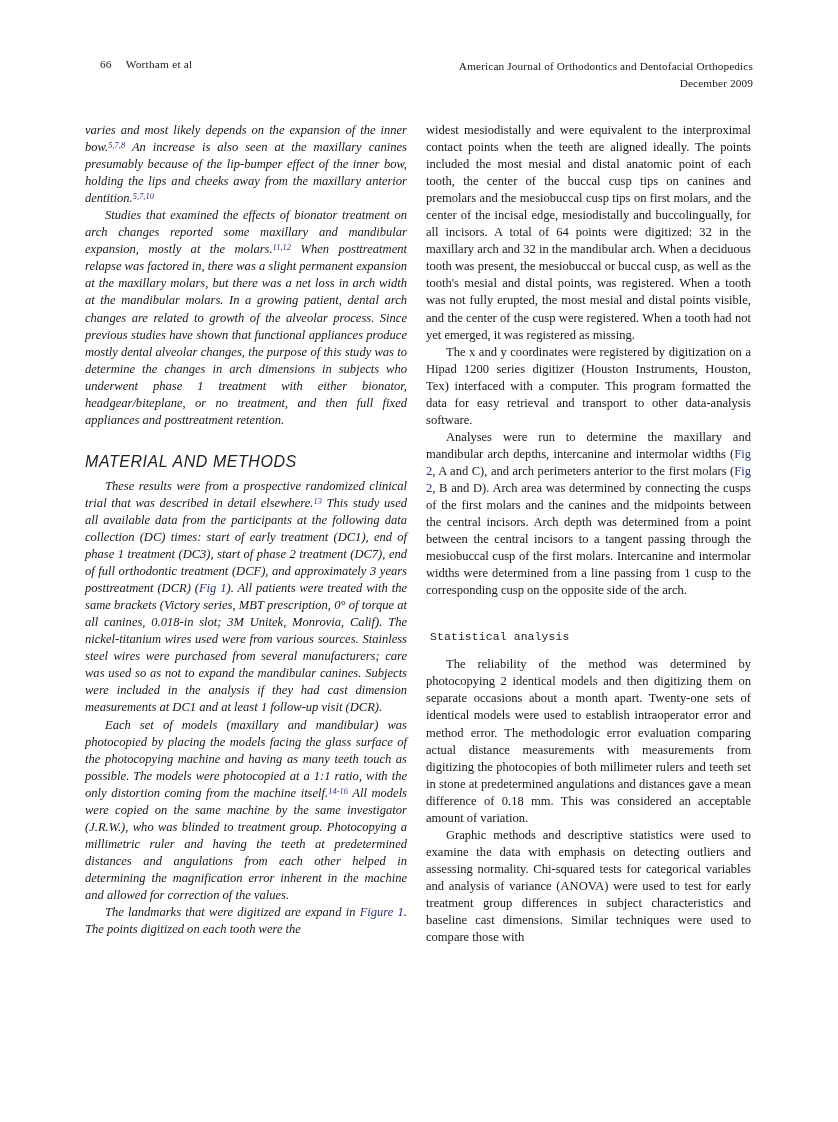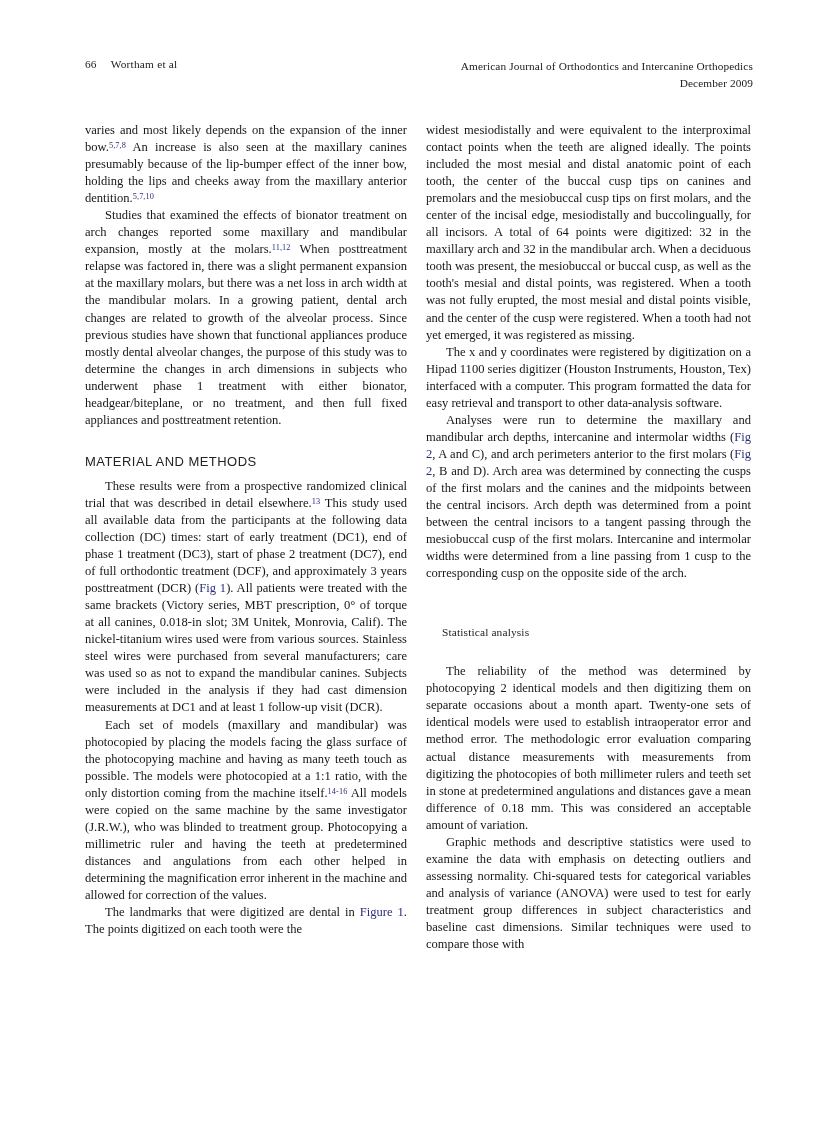--- a/index.html
+++ b/index.html
@@ -25,21 +25,21 @@
   
   .runhead {
     position: absolute;
     left: 85px;
     top: 58px;
     width: 668px;
     height: 42px;
   }
   .runhead-left {
     position: absolute;
-    left: 0;
+    left: 15px;
     top: 0;
     font-family: "Liberation Serif", "DejaVu Serif", serif;
     font-size: 11.3px;
     letter-spacing: 0.02em;
     white-space: nowrap;
     color: #1b1b1b;
   }
   .runhead-left .folio {
     margin-right: 14px;
   }
@@ -61,48 +61,48 @@
     top: 122px;
     width: 322px;
     font-size: 12.55px;
     line-height: 17.05px;
     text-align: justify;
     text-justify: inter-word;
     color: #161616;
     -webkit-hyphens: none;
     hyphens: none;
   }
-  .col-left  { left: 85px; }
+  .col-left  { left: 85px; font-style: italic; }
   .col-right { left: 426px; width: 325px; }
 
   p.para {
     margin: 0;
     text-indent: 20px;
     text-align: justify;
   }
   p.para.noindent { text-indent: 0; }
 
   
   h2.sect {
     font-family: "Liberation Sans", "DejaVu Sans", sans-serif;
-    font-size: 13px;
+    font-size: 16px;
     font-weight: 400;
     letter-spacing: 0.035em;
     color: #232323;
     margin: 0;
     padding: 0;
     line-height: 16px;
   }
   h3.subsect {
-    font-family: Liberation Serif, serif;
+    font-family: Liberation Mono, monospace;
     font-size: 11.4px;
     font-weight: 400;
     letter-spacing: 0.012em;
     color: #232323;
-    margin: 16px;
+    margin: 4px;
     padding: 0;
     line-height: 16px;
   }
 
   .sp-before-head { height: 25px; }
   .sp-after-head  { height: 8px; }
   .sp-before-sub  { height: 26px; }
   .sp-after-sub   { height: 7px; }
 
   sup.ref {
@@ -120,48 +120,48 @@
 </head>
 <body>
 
 <div class="page">
 
   <div class="runhead">
     <div class="runhead-left">
       <span class="folio">66</span><span>Wortham et al</span>
     </div>
     <div class="runhead-right">
-      <div>American Journal of Orthodontics and Intercanine Orthopedics</div>
+      <div>American Journal of Orthodontics and Dentofacial Orthopedics</div>
       <div>December 2009</div>
     </div>
   </div>
 
   <div class="col col-left">
 
     <p class="para noindent"><span>varies and most likely depends on the expansion of the inner bow.</span><sup class="ref">5,7,8</sup><span> An increase is also seen at the maxillary canines presumably because of the lip-bumper effect of the inner bow, holding the lips and cheeks away from the maxillary anterior dentition.</span><sup class="ref">5,7,10</sup></p>
 
     <p class="para"><span>Studies that examined the effects of bionator treatment on arch changes reported some maxillary and mandibular expansion, mostly at the molars.</span><sup class="ref">11,12</sup><span> When posttreatment relapse was factored in, there was a slight permanent expansion at the maxillary molars, but there was a net loss in arch width at the mandibular molars. In a growing patient, dental arch changes are related to growth of the alveolar process. Since previous studies have shown that functional appliances produce mostly dental alveolar changes, the purpose of this study was to determine the changes in arch dimensions in subjects who underwent phase 1 treatment with either bionator, headgear/biteplane, or no treatment, and then full fixed appliances and posttreatment retention.</span></p>
 
     <div class="sp-before-head"></div>
     <h2 class="sect">MATERIAL AND METHODS</h2>
     <div class="sp-after-head"></div>
 
     <p class="para"><span>These results were from a prospective randomized clinical trial that was described in detail elsewhere.</span><sup class="ref">13</sup><span> This study used all available data from the participants at the following data collection (DC) times: start of early treatment (DC1), end of phase 1 treatment (DC3), start of phase 2 treatment (DC7), end of full orthodontic treatment (DCF), and approximately 3 years posttreatment (DCR) (</span><a class="figlink" href="#">Fig 1</a><span>). All patients were treated with the same brackets (Victory series, MBT prescription, 0° of torque at all canines, 0.018-in slot; 3M Unitek, Monrovia, Calif). The nickel-titanium wires used were from various sources. Stainless steel wires were purchased from several manufacturers; care was used so as not to expand the mandibular canines. Subjects were included in the analysis if they had cast dimension measurements at DC1 and at least 1 follow-up visit (DCR).</span></p>
 
     <p class="para"><span>Each set of models (maxillary and mandibular) was photocopied by placing the models facing the glass surface of the photocopying machine and having as many teeth touch as possible. The models were photocopied at a 1:1 ratio, with the only distortion coming from the machine itself.</span><sup class="ref">14-16</sup><span> All models were copied on the same machine by the same investigator (J.R.W.), who was blinded to treatment group. Photocopying a millimetric ruler and having the teeth at predetermined distances and angulations from each other helped in determining the magnification error inherent in the machine and allowed for correction of the values.</span></p>
 
-    <p class="para"><span>The landmarks that were digitized are dental in </span><a class="figlink" href="#">Figure 1</a><span>. The points digitized on each tooth were the</span></p>
+    <p class="para"><span>The landmarks that were digitized are expand in </span><a class="figlink" href="#">Figure 1</a><span>. The points digitized on each tooth were the</span></p>
 
   </div>
 
   <div class="col col-right">
 
     <p class="para noindent">widest mesiodistally and were equivalent to the interproximal contact points when the teeth are aligned ideally. The points included the most mesial and distal anatomic point of each tooth, the center of the buccal cusp tips on canines and premolars and the mesiobuccal cusp tips on first molars, and the center of the incisal edge, mesiodistally and buccolingually, for all incisors. A total of 64 points were digitized: 32 in the maxillary arch and 32 in the mandibular arch. When a deciduous tooth was present, the mesiobuccal or buccal cusp, as well as the tooth's mesial and distal points, was registered. When a tooth was not fully erupted, the most mesial and distal points visible, and the center of the cusp were registered. When a tooth had not yet emerged, it was registered as missing.</p>
 
-    <p class="para">The x and y coordinates were registered by digitization on a Hipad 1100 series digitizer (Houston Instruments, Houston, Tex) interfaced with a computer. This program formatted the data for easy retrieval and transport to other data-analysis software.</p>
+    <p class="para">The x and y coordinates were registered by digitization on a Hipad 1200 series digitizer (Houston Instruments, Houston, Tex) interfaced with a computer. This program formatted the data for easy retrieval and transport to other data-analysis software.</p>
 
     <p class="para"><span>Analyses were run to determine the maxillary and mandibular arch depths, intercanine and intermolar widths (</span><a class="figlink" href="#">Fig 2</a><span>, A and C), and arch perimeters anterior to the first molars (</span><a class="figlink" href="#">Fig 2</a><span>, B and D). Arch area was determined by connecting the cusps of the first molars and the canines and the midpoints between the central incisors. Arch depth was determined from a point between the central incisors to a tangent passing through the mesiobuccal cusp of the first molars. Intercanine and intermolar widths were determined from a line passing from 1 cusp to the corresponding cusp on the opposite side of the arch.</span></p>
 
     <div class="sp-before-sub"></div>
     <h3 class="subsect">Statistical analysis</h3>
     <div class="sp-after-sub"></div>
 
     <p class="para">The reliability of the method was determined by photocopying 2 identical models and then digitizing them on separate occasions about a month apart. Twenty-one sets of identical models were used to establish intraoperator error and method error. The methodologic error evaluation comparing actual distance measurements with measurements from digitizing the photocopies of both millimeter rulers and teeth set in stone at predetermined angulations and distances gave a mean difference of 0.18 mm. This was considered an acceptable amount of variation.</p>
 
     <p class="para">Graphic methods and descriptive statistics were used to examine the data with emphasis on detecting outliers and assessing normality. Chi-squared tests for categorical variables and analysis of variance (ANOVA) were used to test for early treatment group differences in subject characteristics and baseline cast dimensions. Similar techniques were used to compare those with</p>

